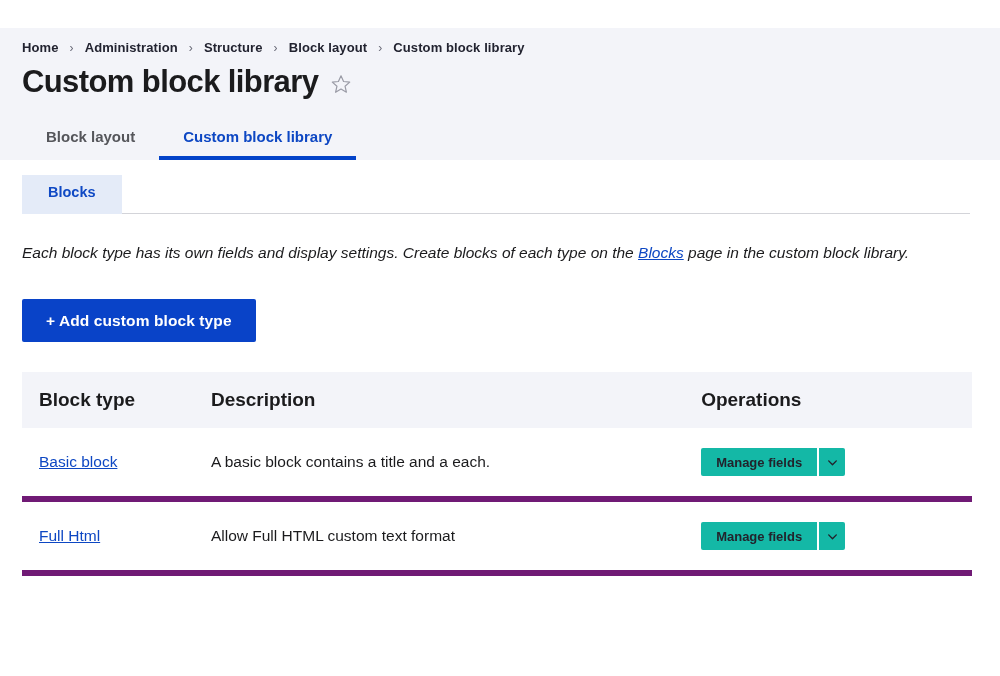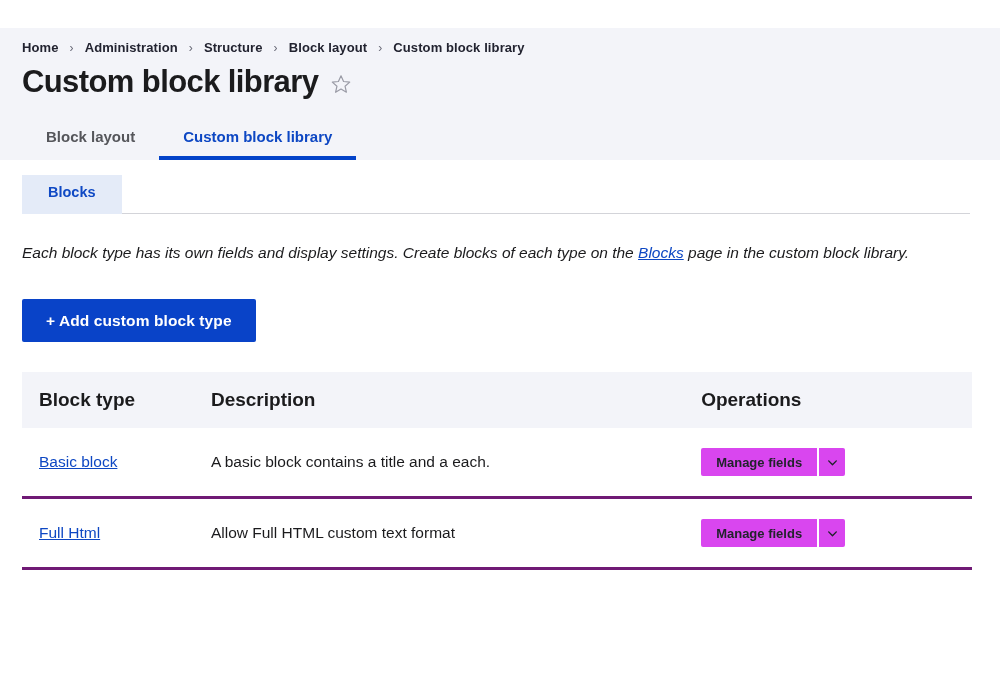--- a/index.html
+++ b/index.html
@@ -211,40 +211,40 @@
     font-size: 19px;
     font-weight: bold;
     color: #1b1b1d;
     padding: 16px 0 16px 0;
     height: 24px;
     border: none;
   }
   .block-table thead th:first-child { padding-left: 17px; }
   .block-table tbody td {
     padding: 20px 0;
-    border-bottom: 3px solid #701a75;
+    border-bottom: 6px solid #701a75;
     vertical-align: middle;
     color: #1b1b1d;
     font-size: 15.5px;
   }
   .block-table tbody td:first-child { padding-left: 17px; }
   .col-type  { width: 175px; }
   .col-desc  { width: 500px; }
   .col-ops   { width: 275px; margin-left: 48px; }
   .block-table a.type-link {
     color: #0d47c3;
     text-decoration: underline;
     font-size: 15.5px;
   }
 
   
   .dropbutton {
     display: inline-flex;
     align-items: stretch;
-    background: #d946ef;
+    background: #14b8a6;
     border-radius: 2px;
     overflow: hidden;
     height: 28px;
   }
   .dropbutton-main {
     font-size: 13px;
     font-weight: bold;
     color: #22232c;
     padding: 0 15px;
     display: flex;

